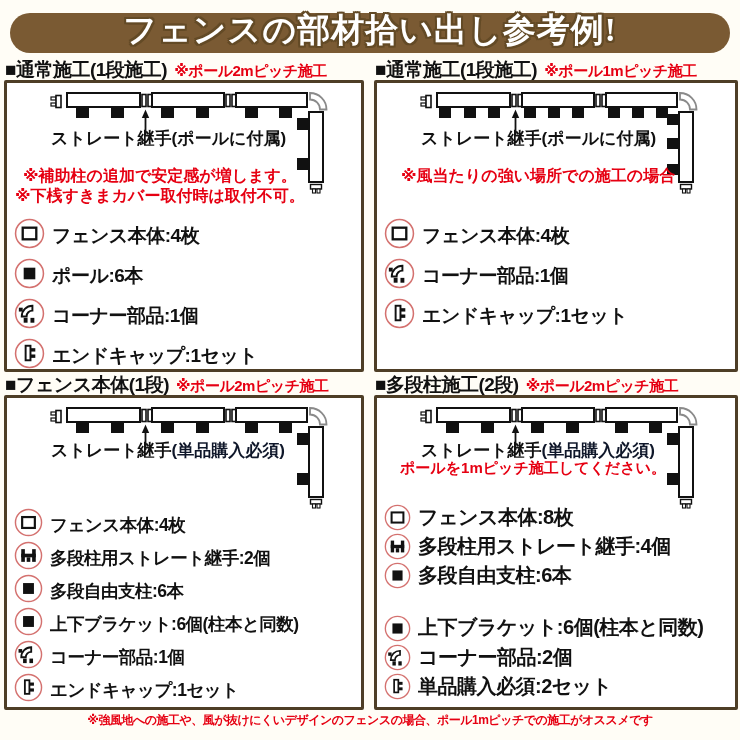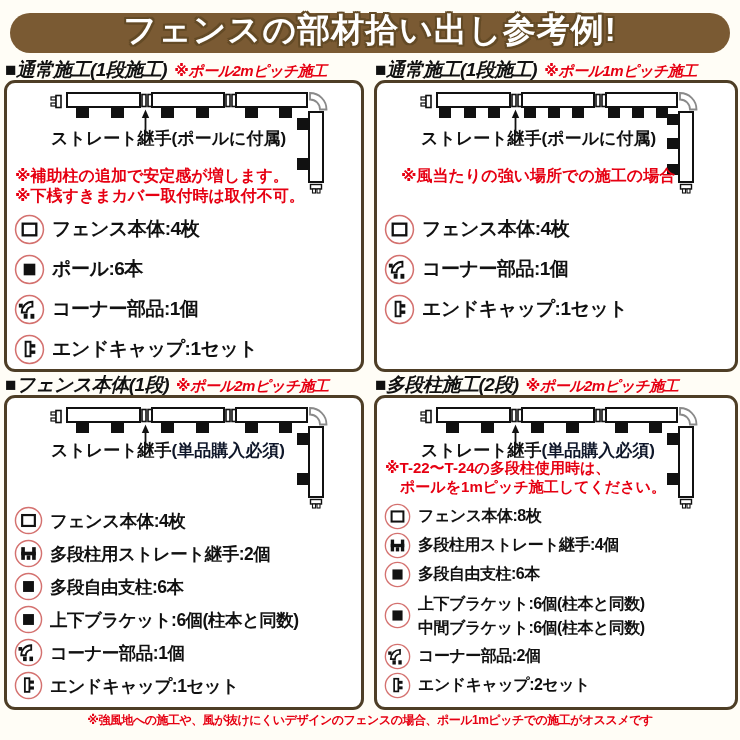--- a/index.html
+++ b/index.html
@@ -6,66 +6,66 @@
   .page{position:relative;width:740px;height:740px;background:#fffdf6;overflow:hidden;
         font-family:"Liberation Sans","DejaVu Sans",sans-serif;color:#111;}
 
   
   .banner{position:absolute;left:10px;top:13px;width:720px;height:40px;
           background:#7a5a33;border-radius:21px;}
   .banner-title{position:absolute;left:0;right:0;top:-5px;text-align:center;
           font-size:33px;font-weight:800;color:#fff;letter-spacing:1px;white-space:nowrap;
           text-shadow:-2px -2px 0 #634a26,2px -2px 0 #634a26,-2px 2px 0 #634a26,
                        2px 2px 0 #634a26,-2px 0 0 #634a26,2px 0 0 #634a26,
-                       0 -2px 0 #634a26,0 2px 0 #634a26;}
+                       0 -2px 0 #634a26,0 2px 0 #634a26;font-family:Liberation Serif, serif;}
 
   
-  .panel-heading{position:absolute;font-size:19px;font-weight:800;white-space:nowrap;letter-spacing:-0.5px;font-style:italic;}
+  .panel-heading{position:absolute;font-size:19px;font-weight:800;white-space:nowrap;letter-spacing:-0.5px;}
   .pitch-note{color:#e60012;font-size:15px;margin-left:7px;font-weight:800;letter-spacing:-0.5px;}
   #h1{left:5px;top:57px}  #h2{left:375px;top:57px}
   #h3{left:5px;top:372px} #h4{left:375px;top:372px}
 
   
-  .box{position:absolute;background:#fff;border:3px solid #4e3e26;border-radius:11px;}
+  .box{position:absolute;background:#fff;border:3px solid #4e3e26;border-radius:2px;}
   #box1{left:4px;top:80px;width:354px;height:286px}
   #box2{left:374px;top:80px;width:358px;height:286px}
   #box3{left:4px;top:395px;width:354px;height:309px}
   #box4{left:374px;top:395px;width:358px;height:309px}
 
   .diagram{position:absolute;left:2px;top:2px;}
 
   .joint-label{position:absolute;left:44px;top:44px;font-size:17px;font-weight:800;white-space:nowrap;}
   #box3 .joint-label,#box4 .joint-label{top:41px}
   .joint-suffix{color:#111;}
   .joint-suffix.red{color:#0f172a;}
 
-  .notes{position:absolute;font-weight:800;color:#e60012;font-size:16px;line-height:1.25;}
+  .notes{position:absolute;font-weight:800;color:#e60012;font-size:16px;line-height:1.25;text-align:center;}
   .notes div{white-space:nowrap;}
   .notes .indent{padding-left:15px;}
   #box1 .notes{left:8px;top:83px}
   #box2 .notes{left:24px;top:83px}
   #box4 .notes{left:8px;top:61px;font-size:15px}
 
   .parts{position:absolute;left:7px;right:2px;}
   #box1 .parts,#box2 .parts{top:126px}
   #box3 .parts{top:106px}
   #box4 .parts{top:104px}
-  .part-row{display:flex;align-items:center;gap:7px;}
+  .part-row{display:flex;align-items:flex-end;gap:7px;}
   #box1 .part-row,#box2 .part-row{height:40px}
   #box3 .part-row{height:33px}
   #box4 .part-row{height:29px}
   #box4 .part-row.double{height:53px}
   .picon{flex:0 0 auto;line-height:0;}
   #box1 .picon svg,#box2 .picon svg{width:31px;height:31px}
   #box3 .picon svg{width:29px;height:29px}
   #box4 .picon svg{width:27px;height:27px}
   .ptext{font-weight:800;white-space:nowrap;letter-spacing:-0.5px;}
   #box1 .ptext,#box2 .ptext{font-size:19px}
   #box3 .ptext{font-size:17.5px}
-  #box4 .ptext{font-size:16px}
+  #box4 .ptext{font-size:20px}
   .plines{display:flex;flex-direction:column;justify-content:center;line-height:1.5;}
 
   .footer{position:absolute;left:0;right:0;top:712px;text-align:center;
           color:#e60012;font-weight:800;font-size:12px;letter-spacing:-0.5px;white-space:nowrap;}
 
   .svg-defs{position:absolute;width:0;height:0;overflow:hidden;}
 </style>
 </head>
 <body>
 
@@ -293,21 +293,20 @@
 
   <div class="box" id="box4">
     <svg class="diagram" width="345" height="112" viewBox="0 0 345 112">
       <use href="#diag-frame"></use>
         <use href="#poles-2m"></use>
     </svg>
     <div class="joint-label">
       <span>ストレート継手</span><span class="joint-suffix red">(単品購入必須)</span>
     </div>
     <div class="notes">
-      <div>※T-22〜T-24の多段柱使用時は、</div>
       <div class="indent">ポールを1mピッチ施工してください。</div>
     </div>
     <div class="parts">
       <div class="part-row">
         <span class="picon"><svg viewBox="0 0 32 32">
               <use href="#ic-fence"></use>
             </svg></span>
         <span class="ptext">フェンス本体:8枚</span>
       </div>
       <div class="part-row">
@@ -321,32 +320,31 @@
               <use href="#ic-pole"></use>
             </svg></span>
         <span class="ptext">多段自由支柱:6本</span>
       </div>
       <div class="part-row double">
         <span class="picon"><svg viewBox="0 0 32 32">
               <use href="#ic-pole"></use>
             </svg></span>
         <div class="plines">
           <span class="ptext">上下ブラケット:6個(柱本と同数)</span>
-          <span class="ptext">中間ブラケット:6個(柱本と同数)</span>
         </div>
       </div>
       <div class="part-row">
         <span class="picon"><svg viewBox="0 0 32 32">
               <use href="#ic-corner"></use>
             </svg></span>
         <span class="ptext">コーナー部品:2個</span>
       </div>
       <div class="part-row">
         <span class="picon"><svg viewBox="0 0 32 32">
               <use href="#ic-endcap"></use>
             </svg></span>
-        <span class="ptext">エンドキャップ:2セット</span>
+        <span class="ptext">単品購入必須:2セット</span>
       </div>
     </div>
   </div>
 
   <div class="footer">※強風地への施工や、風が抜けにくいデザインのフェンスの場合、ポール1mピッチでの施工がオススメです</div>
 </div>
 
 </body></html>

